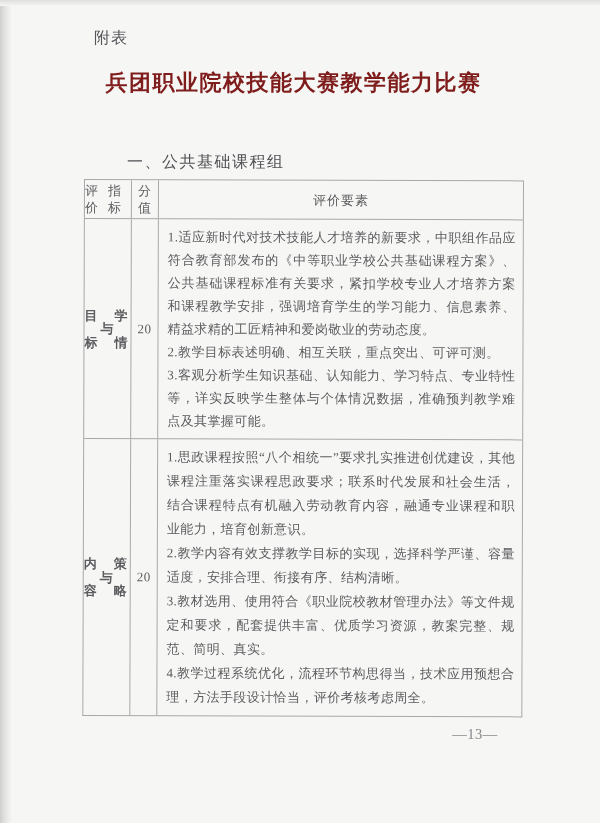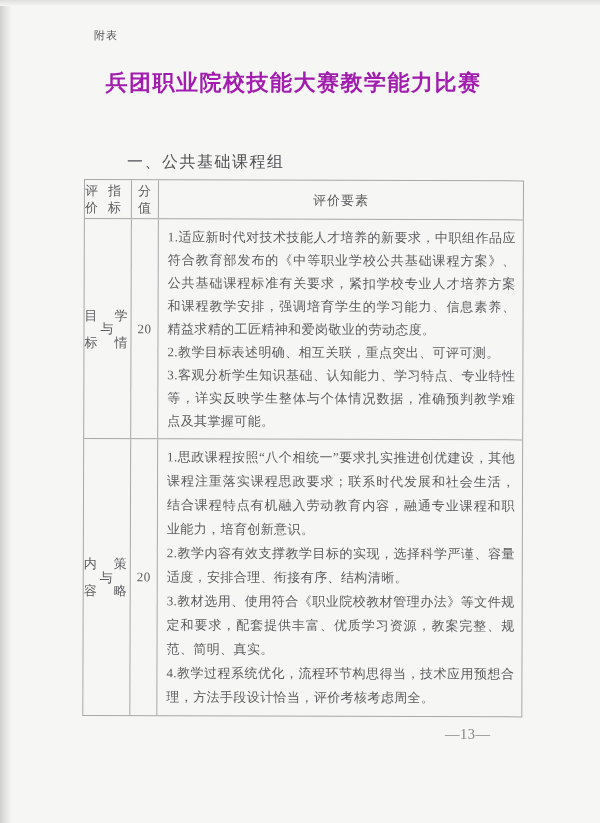--- a/index.html
+++ b/index.html
@@ -18,26 +18,26 @@
   .edge-left{
     position:absolute;left:0;top:0;bottom:0;width:12px;
     background:linear-gradient(90deg,#cfcfcd 0%,#e4e4e2 45%,#f6f6f4 100%);
   }
   .edge-top{
     position:absolute;left:0;top:0;right:0;height:6px;
     background:linear-gradient(180deg,#dededc 0%,#f6f6f4 100%);
   }
   .appendix{
     position:absolute;left:94px;top:28px;
-    font-size:11px;color:#55555a;letter-spacing:1px;
+    font-size:16px;color:#55555a;letter-spacing:1px;
   }
   .doc-title{
     position:absolute;left:0;top:66px;width:587px;
     text-align:center;font-size:22px;font-weight:bold;
-    color:#a21caf;line-height:34px;letter-spacing:1.5px;
+    color:#7f1d1d;line-height:34px;letter-spacing:1.5px;
   }
   .section-heading{
     position:absolute;left:127px;top:152px;
     font-size:16px;color:#505055;letter-spacing:1.5px;
   }
   .tbl{
     position:absolute;left:84px;top:179px;width:438px;
     border:1px solid #a8a8ab;
     transform:rotate(0.18deg);
     transform-origin:top left;
@@ -45,33 +45,33 @@
   }
   .trow{display:flex;}
   .thead{height:38px;border-bottom:1px solid #a8a8ab;}
   .row-a{height:219px;border-bottom:1px solid #a8a8ab;}
   .row-b{height:276px;}
   .c1{width:46px;border-right:1px solid #a8a8ab;display:flex;align-items:center;justify-content:center;flex-shrink:0;}
   .c2{width:26px;border-right:1px solid #a8a8ab;display:flex;flex-direction:column;align-items:center;justify-content:center;flex-shrink:0;}
   .c3{flex:1;display:flex;flex-direction:column;justify-content:center;}
   .thead .c3{align-items:center;}
   .hline{line-height:17px;letter-spacing:1px;}
-  .ind-line{line-height:27px;letter-spacing:1px;}
+  .ind-line{line-height:27px;letter-spacing:1px;font-weight:bold;}
   .pts{letter-spacing:0.5px;}
   .elems{padding:0 7px 0 9px;}
   .elem{
     text-align:justify;
     letter-spacing:0.4px;
     margin:0;
   }
   .row-a .elem{line-height:23px;}
   .row-b .elem{line-height:24px;}
   .page-number{
     position:absolute;left:445px;top:726px;width:60px;
-    font-size:14.5px;color:#86868b;letter-spacing:0.5px;
+    text-align:center;font-size:14.5px;color:#86868b;letter-spacing:0.5px;
   }
 </style>
 </head>
 <body>
 
 <div class="page">
   <div class="edge-left"></div>
   <div class="edge-top"></div>
 
   <div class="appendix">附表</div>

